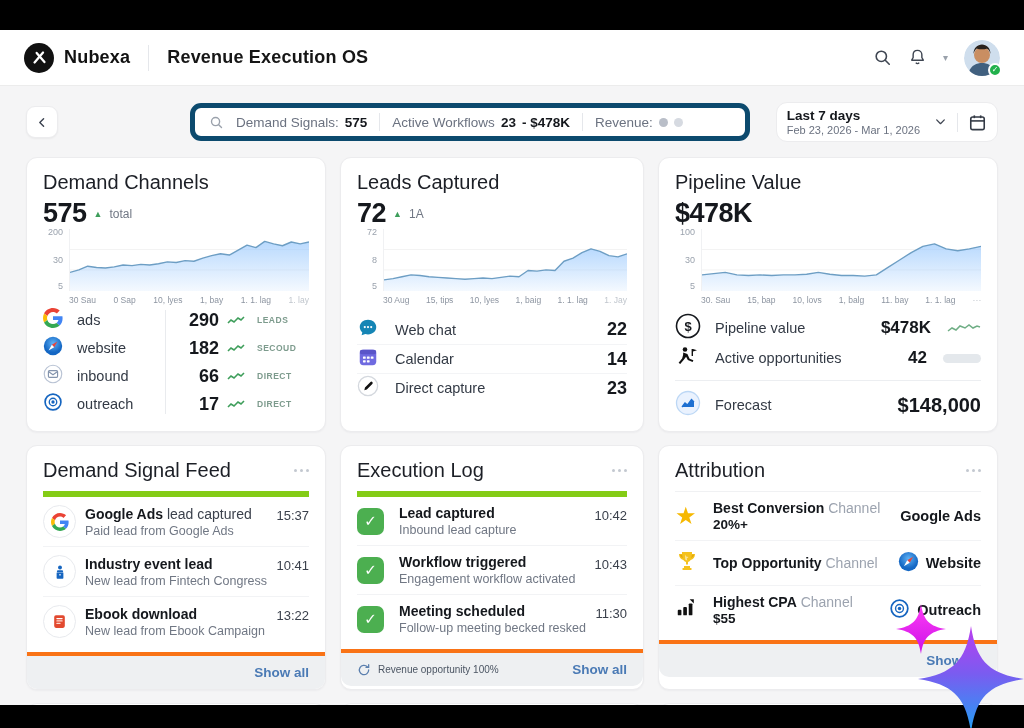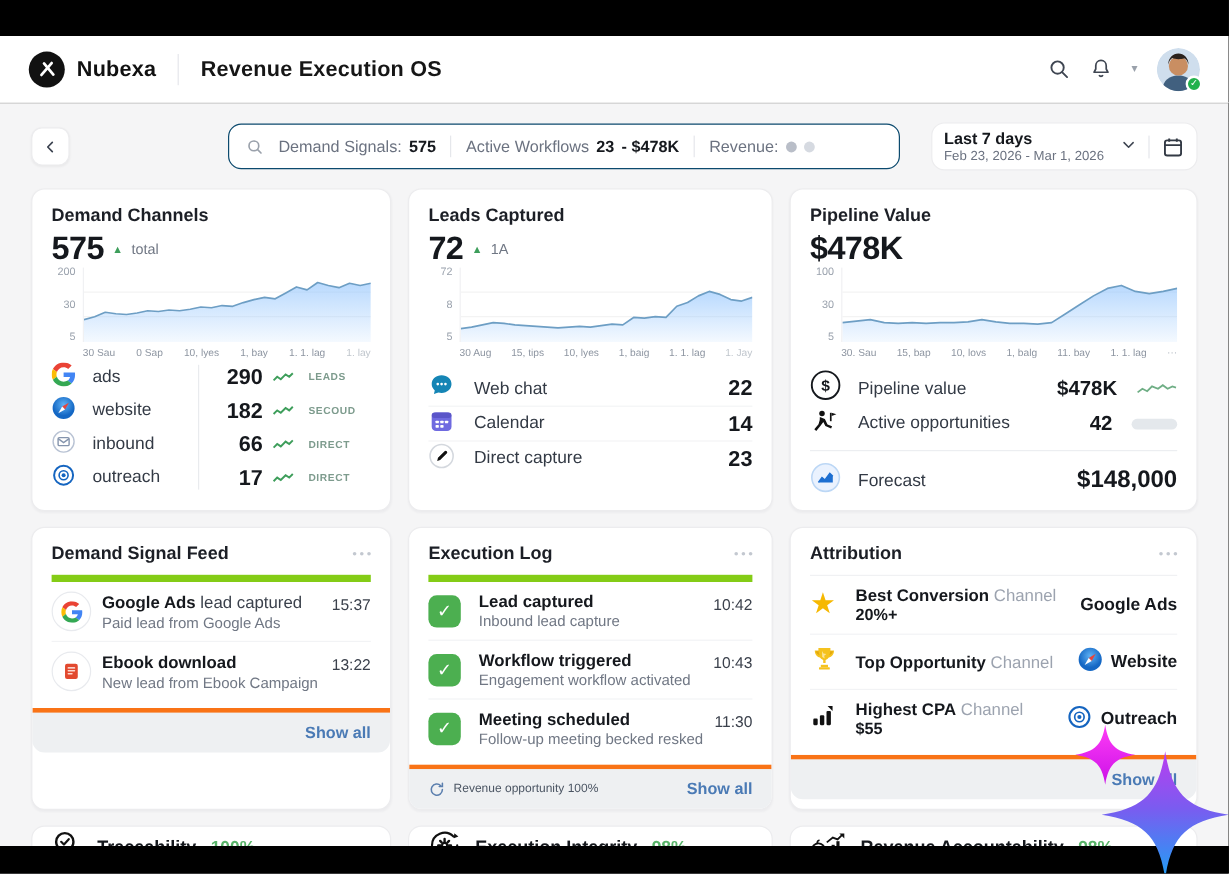--- a/index.html
+++ b/index.html
@@ -18,36 +18,36 @@
   .iconbtn { background:none; border:none; cursor:pointer; display:flex; align-items:center; color:#3f4652; }
   .caret { font-size:10px; color:#9aa1ab; }
   .avatar-wrap { position:relative; width:36px; height:36px; }
   .avatar { width:36px; height:36px; border-radius:50%; overflow:hidden; display:block; }
   .presence { position:absolute; right:-2px; bottom:-1px; width:14px; height:14px; border-radius:50%; background:#22b14c; border:2px solid #fff; color:#fff; font-size:8px; line-height:10px; text-align:center; }
 
   
   .content { position:absolute; top:86px; left:0; right:0; bottom:23px; background:#f5f5f6; overflow:hidden; }
   .toolbar { display:flex; align-items:center; padding:16px 26px 0 26px; gap:14px; }
   .backbtn { width:32px; height:32px; background:#fff; border:1px solid #ececee; border-radius:9px; box-shadow:0 1px 2px rgba(0,0,0,.05); color:#3c4350; display:flex; align-items:center; justify-content:center; cursor:pointer; }
-  .statpill { margin-left:118px; flex:0 0 560px; height:38px; background:#fff; border:1px solid #0c4a6e; border-radius:11px; display:flex; align-items:center; padding:0 14px; gap:12px; color:#6b7280; font-size:13.5px; }
+  .statpill { margin-left:118px; flex:0 0 560px; height:38px; background:#fff; border:5px solid #0c4a6e; border-radius:11px; display:flex; align-items:center; padding:0 14px; gap:12px; color:#6b7280; font-size:13.5px; }
   .statpill .seg { display:flex; align-items:center; gap:6px; white-space:nowrap; }
   .statpill b { color:#15181d; font-weight:700; }
   .pilldiv { width:1px; height:18px; background:#e5e7eb; }
   .dot { width:9px; height:9px; border-radius:50%; display:inline-block; }
   .dot1 { background:#b9bec8; } .dot2 { background:#d6dae1; }
   .dategroup { margin-left:auto; background:#fff; border:1px solid #ececee; border-radius:11px; display:flex; align-items:center; padding:5px 10px; gap:10px; }
   .datebox { display:flex; align-items:center; gap:14px; cursor:pointer; }
   .datebox .l1 { font-size:13.5px; font-weight:700; color:#15181d; }
   .datebox .l2 { font-size:11px; color:#6b7280; margin-top:1px; }
   .datechev { color:#3f4652; font-size:11px; }
   .calbtn { border-left:1px solid #e5e7eb; padding-left:10px; display:flex; align-items:center; color:#333a45; background:none; border-top:none; border-right:none; border-bottom:none; cursor:pointer; }
 
   .grid { display:grid; grid-template-columns:300px 304px 1fr; gap:13px 14px; padding:15px 26px 0 26px; }
   .card { background:#fff; border:1px solid #ececee; border-radius:11px; padding:13px 16px; box-shadow:0 1px 2px rgba(17,24,39,.04); }
-  .card-title { font-size:15px; font-weight:700; color:#1c1f26; }
+  .card-title { font-size:20px; font-weight:400; color:#1c1f26; }
   .card-head { display:flex; align-items:center; justify-content:space-between; padding-bottom:9px; }
   .menu-dots { display:flex; gap:3px; cursor:pointer; padding:4px 0; }
   .menu-dots i { width:3px; height:3px; border-radius:50%; background:#c3c8d0; }
 
   
   .metric-row { display:flex; align-items:center; gap:7px; margin-top:4px; }
   .metric { font-size:27px; font-weight:700; color:#15181d; letter-spacing:-.5px; }
   .m-up { color:#3e9e5b; font-size:9px; } .m-note { font-size:12px; color:#707784; }
   .chart-wrap { display:flex; margin-top:0; }
   .ylabels { width:26px; position:relative; font-size:9px; color:#9aa2ad; text-align:right; }
@@ -500,20 +500,35 @@
                 <path fill="#4285F4" d="M47 24.6c0-1.6-.2-3.1-.4-4.6H24v9h12.9c-.6 3-2.3 5.5-4.8 7.2l7.7 6C44.4 38 47 31.9 47 24.6z"></path>
                 <path fill="#FBBC05" d="M10.5 28.6c-.5-1.5-.8-3-.8-4.6s.3-3.1.8-4.6l-8-6.2C.9 16.5 0 20.1 0 24s.9 7.5 2.6 10.8l7.9-6.2z"></path>
                 <path fill="#34A853" d="M24 48c6.5 0 11.9-2.1 15.9-5.8l-7.7-6c-2.2 1.5-4.9 2.3-8.2 2.3-6.3 0-11.6-4.2-13.5-9.9l-7.9 6.2C6.5 42.6 14.6 48 24 48z"></path>
               </svg>
           </span>
           <span>
             <div class="fi-title"><b>Google Ads</b><span class="lite"> lead captured</span></div>
             <div class="fi-sub">Paid lead from Google Ads</div>
           </span>
           <span class="fi-time">15:37</span>
+        </div>
+        <div class="feed-item">
+          <span class="circ-icon">
+            <svg width="18" height="18" viewBox="0 0 24 24" fill="#1565c0">
+                <circle cx="12" cy="6" r="2.6"></circle>
+                <path d="M8.5 9.5h7l1 3h-9z"></path>
+                <rect x="7.5" y="13" width="9" height="8" rx="1"></rect>
+                <circle cx="12" cy="15.8" r="1.1" fill="#fff"></circle>
+              </svg>
+          </span>
+          <span>
+            <div class="fi-title"><b>Industry event lead</b><span class="lite"></span></div>
+            <div class="fi-sub">New lead from Fintech Congress</div>
+          </span>
+          <span class="fi-time">10:41</span>
         </div>
         <div class="feed-item">
           <span class="circ-icon">
             <svg width="17" height="17" viewBox="0 0 24 24">
                 <rect x="4.5" y="3" width="15" height="18" rx="2.5" fill="#e2492f"></rect>
                 <rect x="7.5" y="7" width="9" height="1.7" rx="0.8" fill="#fff"></rect>
                 <rect x="7.5" y="10.4" width="9" height="1.7" rx="0.8" fill="#ffd9cf"></rect>
                 <rect x="7.5" y="13.8" width="6" height="1.7" rx="0.8" fill="#ffd9cf"></rect>
               </svg>
           </span>

